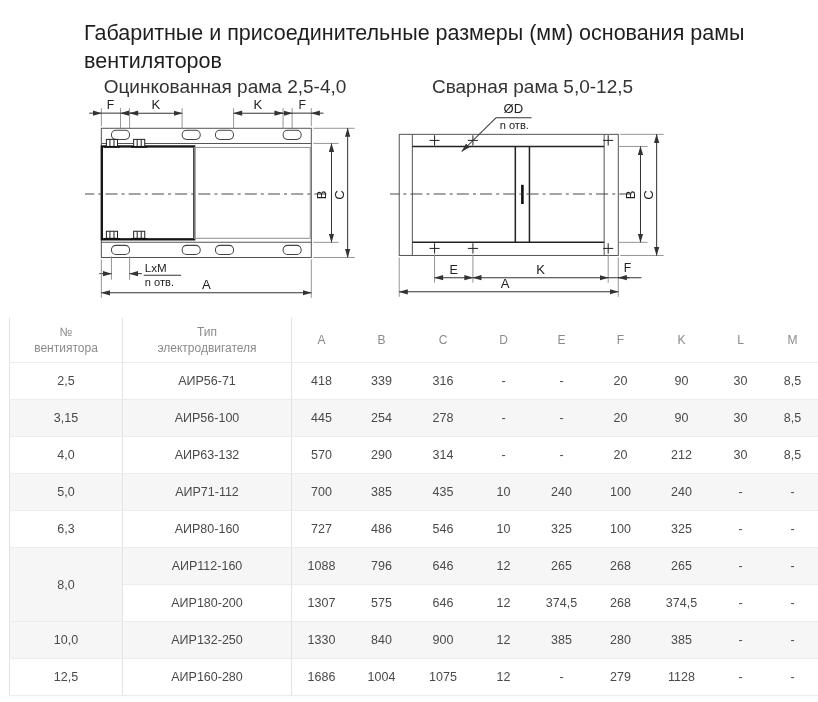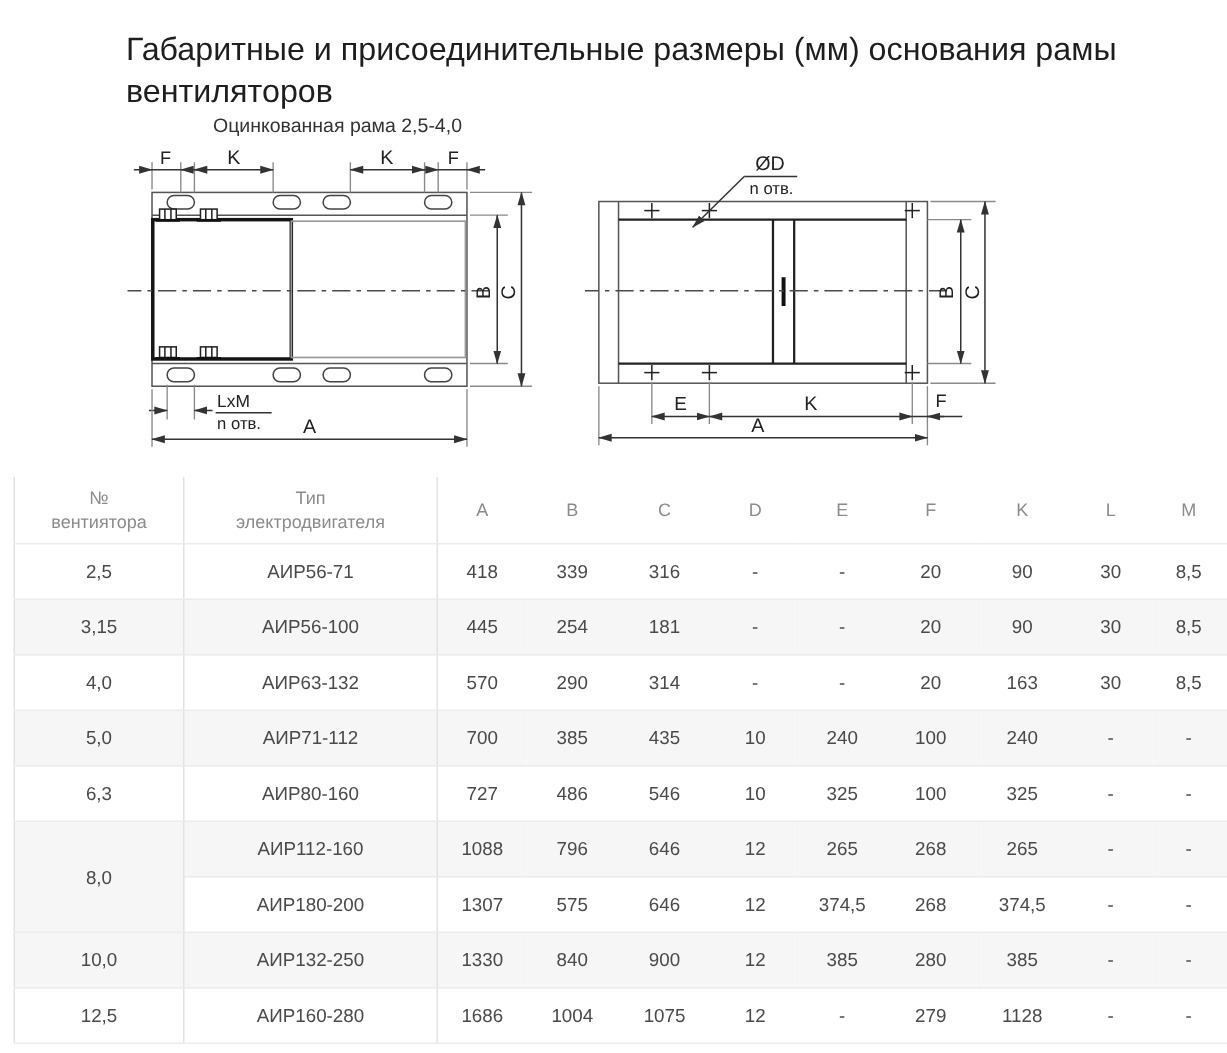--- a/index.html
+++ b/index.html
@@ -1,19 +1,19 @@
 <!DOCTYPE html>
 <html><head>
 <meta charset="utf-8">
 <style>
   html,body{margin:0;padding:0;background:#fff;}
   body{width:818px;height:702px;overflow:hidden;font-family:"Liberation Sans",sans-serif;}
   .page{position:relative;width:818px;height:564px;background:#fff;}
   .page-title{position:absolute;left:84px;top:6px;width:668px;font-size:21.5px;line-height:1.28;color:#1e1e1e;font-weight:400;}
-  .drawing-caption{position:absolute;top:76px;font-size:13px;color:#333;text-align:center;}
+  .drawing-caption{position:absolute;top:76px;font-size:19px;color:#333;text-align:center;}
   .cap-left{left:85px;width:280px;}
   .cap-right{left:390px;width:285px;}
   .svg-left{position:absolute;left:85px;top:98px;}
   .svg-right{position:absolute;left:390px;top:98px;}
   svg text{fill:#222;font-family:"Liberation Sans",sans-serif;}
   .frame-line{stroke:#555;stroke-width:1;fill:none;}
   .frame-fill{stroke:#555;stroke-width:1;fill:#fff;}
   .thick{stroke:#151515;stroke-width:2.3;fill:none;}
   .mid{stroke:#222;stroke-width:1.5;fill:none;}
   .lite{stroke:#999;stroke-width:1.1;fill:none;}
@@ -44,20 +44,21 @@
   thead th:nth-child(12){width:40px}
 </style>
 </head>
 <body>
 
 <div class="page">
 
   <h1 class="page-title">Габаритные и присоединительные размеры (мм) основания рамы вентиляторов</h1>
 
   <div class="drawing-caption cap-left">Оцинкованная рама 2,5-4,0</div>
+  <div class="drawing-caption cap-right">Сварная рама 5,0-12,5</div>
 
   <svg class="svg-left" width="280" height="214" viewBox="0 0 275 212">
     <defs>
       <marker id="mE" markerWidth="10" markerHeight="7" refX="8.5" refY="3" orient="auto" markerUnits="userSpaceOnUse">
         <path d="M0,0.4 L9,3 L0,5.6 z" fill="#333"></path>
       </marker>
       <marker id="mS" markerWidth="10" markerHeight="7" refX="0.5" refY="3" orient="auto" markerUnits="userSpaceOnUse">
         <path d="M9,0.4 L0,3 L9,5.6 z" fill="#333"></path>
       </marker>
     </defs>
@@ -259,39 +260,39 @@
           <td class="c8">90</td>
           <td class="c9">30</td>
           <td class="c10">8,5</td>
           <td class="c11">8</td>
         </tr>
         <tr>
           <td class="c0">3,15</td>
           <td class="c1">АИР56-100</td>
           <td class="c2">445</td>
           <td class="c3">254</td>
-          <td class="c4">181</td>
+          <td class="c4">278</td>
           <td class="c5">-</td>
           <td class="c6">-</td>
           <td class="c7">20</td>
           <td class="c8">90</td>
           <td class="c9">30</td>
           <td class="c10">8,5</td>
           <td class="c11">8</td>
         </tr>
         <tr>
           <td class="c0">4,0</td>
           <td class="c1">АИР63-132</td>
           <td class="c2">570</td>
           <td class="c3">290</td>
           <td class="c4">314</td>
           <td class="c5">-</td>
           <td class="c6">-</td>
           <td class="c7">20</td>
-          <td class="c8">163</td>
+          <td class="c8">212</td>
           <td class="c9">30</td>
           <td class="c10">8,5</td>
           <td class="c11">8</td>
         </tr>
         <tr>
           <td class="c0">5,0</td>
           <td class="c1">АИР71-112</td>
           <td class="c2">700</td>
           <td class="c3">385</td>
           <td class="c4">435</td>

